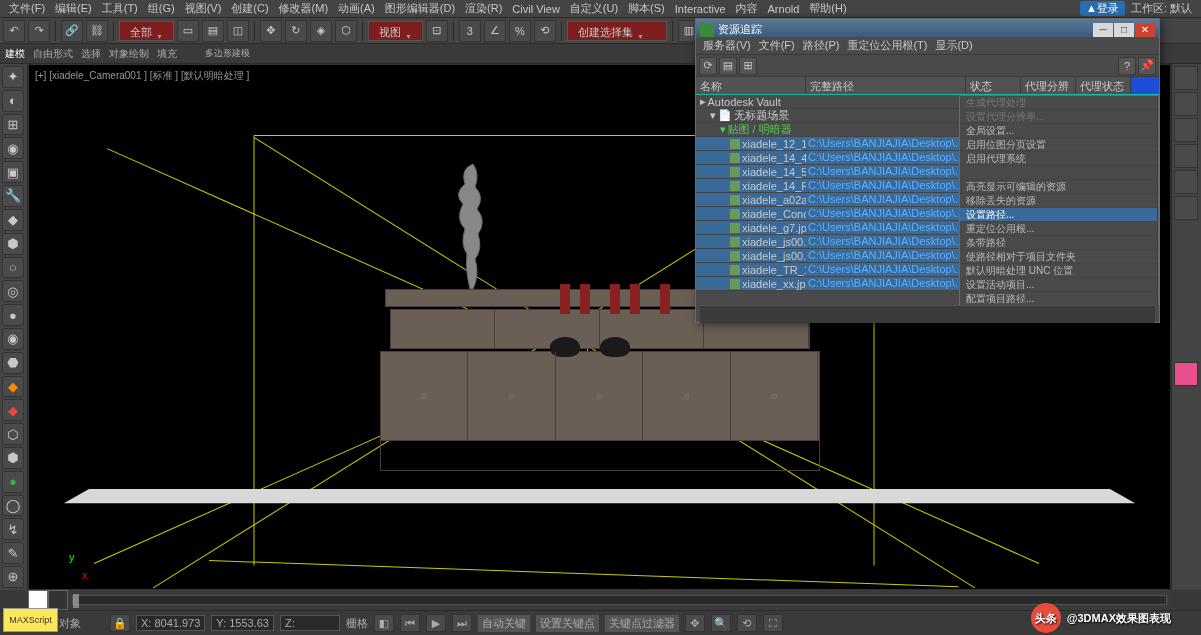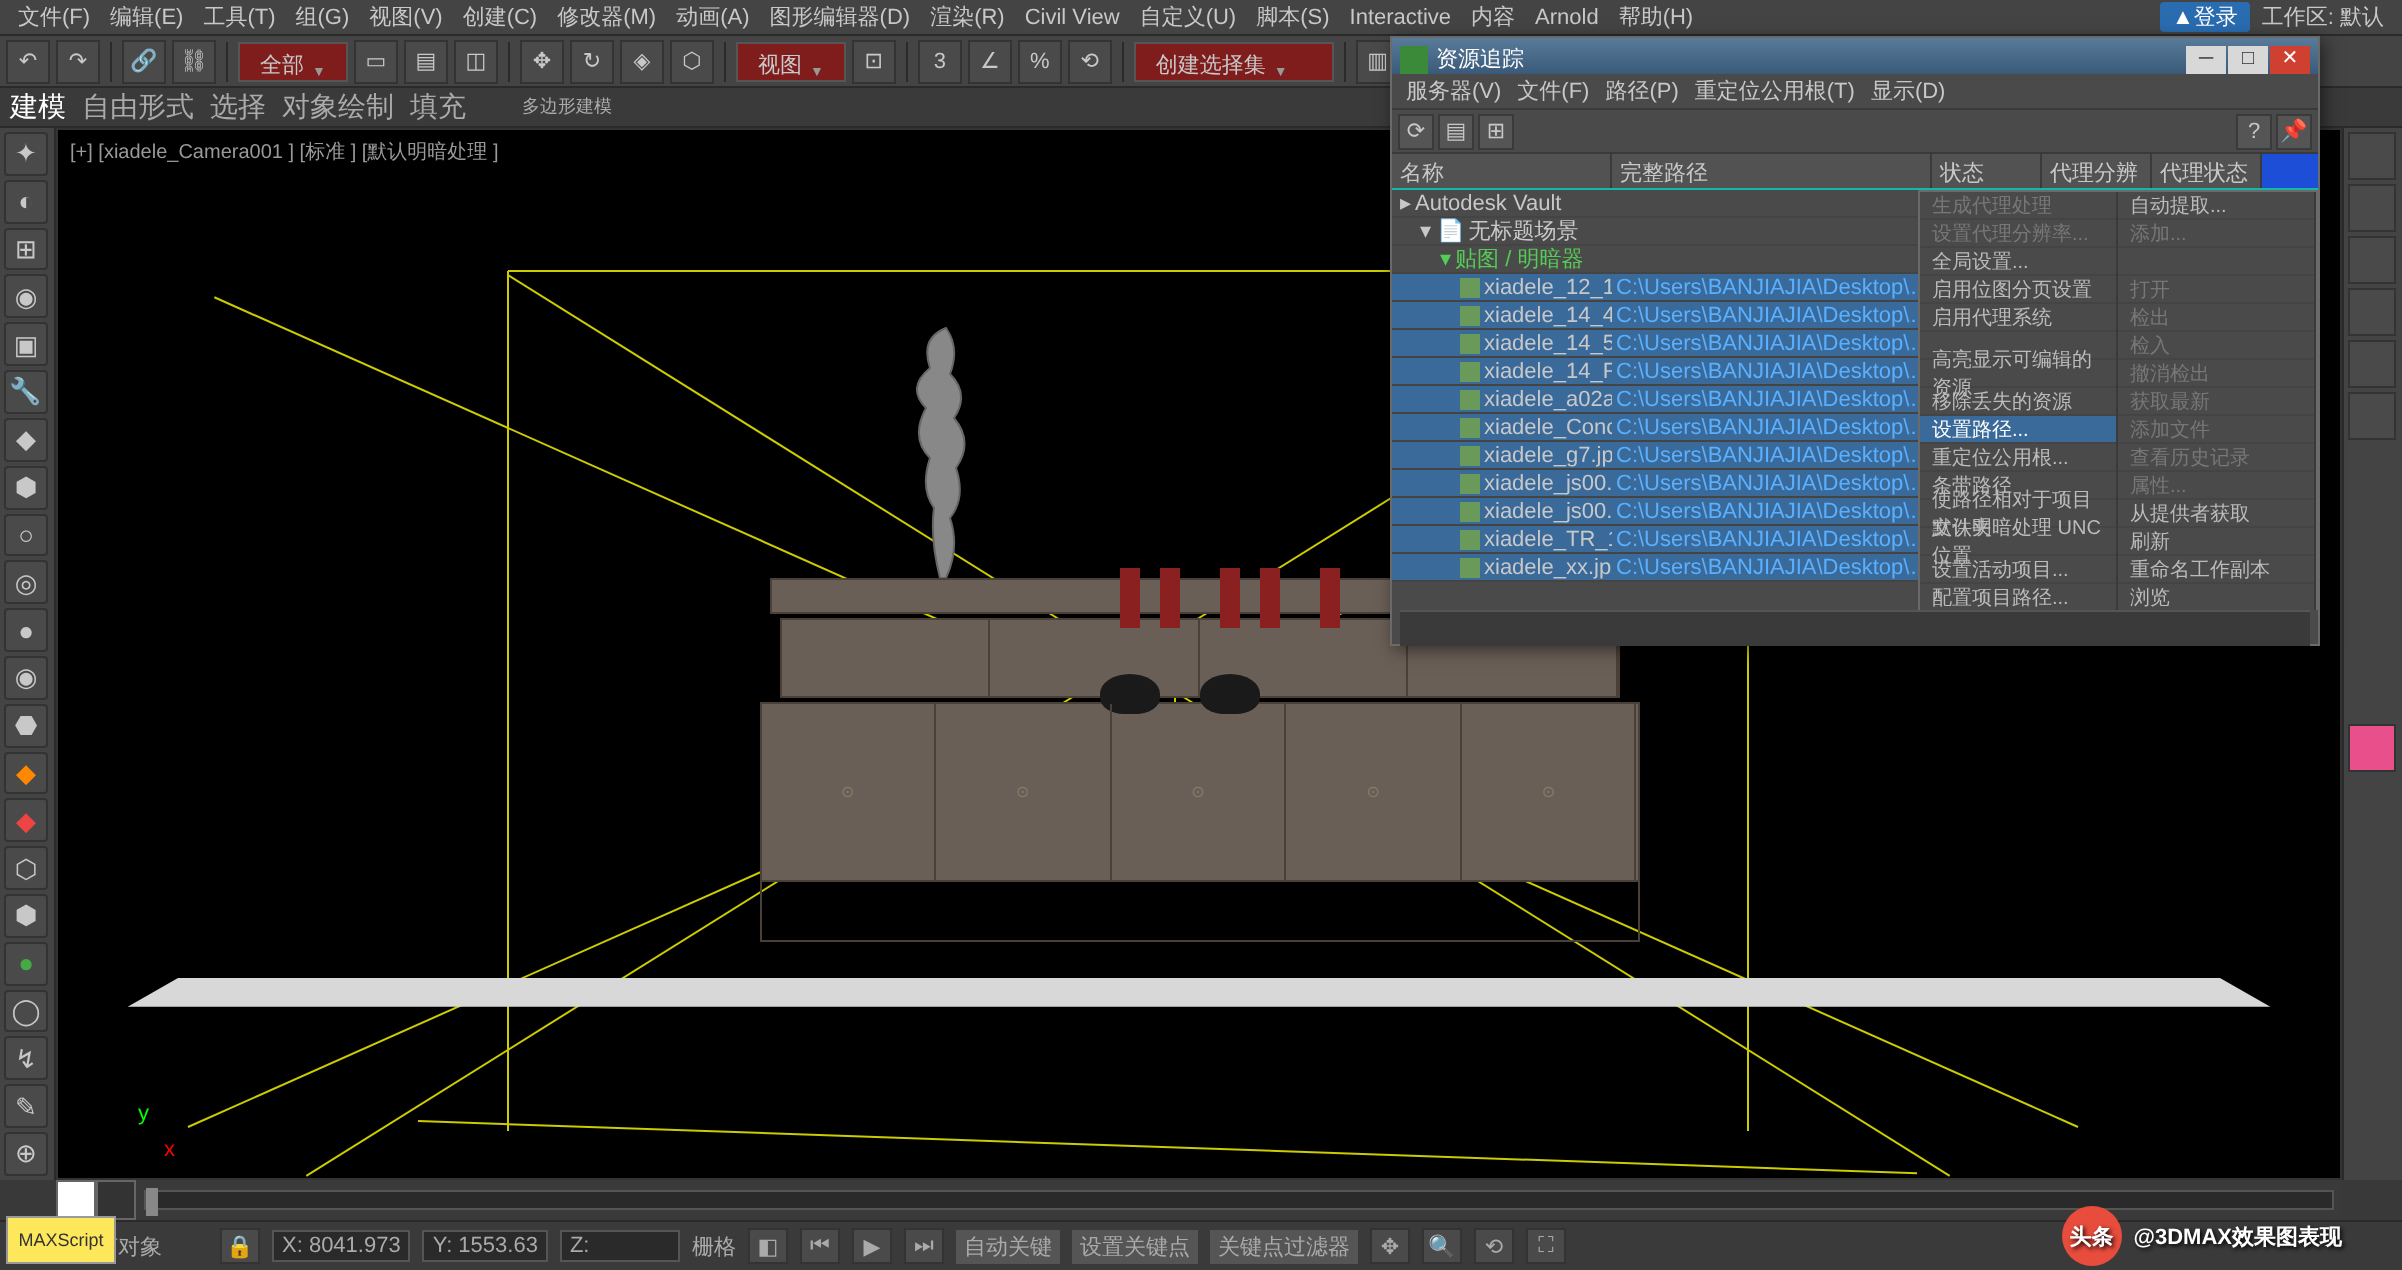--- a/index.html
+++ b/index.html
@@ -7,21 +7,21 @@
 .menubar{height:18px;background:#444;display:flex;align-items:center;padding:0 5px;gap:2px;border-bottom:1px solid #2a2a2a}
 .menubar span{padding:1px 4px;cursor:pointer}
 .menubar .login{margin-left:auto;background:#2a6cb0;color:#fff;padding:0 6px;border-radius:2px}
 .menubar .ws{padding:1px 4px}
 .toolbar1{height:26px;background:#444;display:flex;align-items:center;gap:3px;padding:0 3px;border-bottom:1px solid #2a2a2a}
 .tbtn{width:22px;height:22px;background:#4a4a4a;border:1px solid #333;display:flex;align-items:center;justify-content:center;cursor:pointer}
 .sep{width:1px;height:20px;background:#2a2a2a;margin:0 2px}
 .dd{height:20px;background:#7f1d1d;border:1px solid #555;padding:0 10px;display:flex;align-items:flex-end;min-width:50px;gap:4px}
 .dd::after{content:"▼";font-size:7px;color:#999}
 .ribbon{height:20px;background:#3a3a3a;display:flex;align-items:center;padding:0 5px;gap:8px;border-bottom:1px solid #2a2a2a}
-.ribbon span{font-size:14px;color:#aaa;cursor:pointer}
+.ribbon span{font-size:10px;color:#aaa;cursor:pointer}
 .ribbon .active{color:#fff}
 .main{position:absolute;top:64px;bottom:45px;left:0;right:0;display:flex}
 .leftbar{width:28px;background:#444;border-right:1px solid #2a2a2a;display:flex;flex-direction:column;gap:2px;padding:2px;overflow:hidden}
 .leftbar div{width:22px;height:22px;background:#4a4a4a;border:1px solid #333;border-radius:2px;cursor:pointer;display:flex;align-items:center;justify-content:center;font-size:13px}
 .viewport{flex:1;background:#000;position:relative;border:1px solid #333;overflow:hidden}
 .vplabel{position:absolute;top:4px;left:6px;color:#999;font-size:10px;z-index:5}
 .scene{position:absolute;inset:0}
 .floor{position:absolute;bottom:60px;left:60px;right:60px;height:40px;background:#d8d8d8;transform:perspective(800px) rotateX(70deg);transform-origin:top}
 .cabinet{position:absolute;bottom:120px;left:50%;transform:translateX(-50%);width:440px;height:180px}
 .ctop{width:430px;height:18px;background:#6a5f56;border:1px solid #4a4038;margin:0 auto}
@@ -355,37 +355,20 @@
           <div class="ctxitem">高亮显示可编辑的资源</div>
           <div class="ctxitem">移除丢失的资源</div>
           <div class="ctxitem hl">设置路径...</div>
           <div class="ctxitem">重定位公用根...</div>
           <div class="ctxitem">条带路径</div>
           <div class="ctxitem">使路径相对于项目文件夹</div>
           <div class="ctxitem">默认明暗处理 UNC 位置</div>
           <div class="ctxitem">设置活动项目...</div>
           <div class="ctxitem">配置项目路径...</div>
         </div>
-      <div class="ctxcol" id="ctx2">
-          <div class="ctxitem">自动提取...</div>
-          <div class="ctxitem dim">添加...</div>
-          <div class="ctxitem dim"></div>
-          <div class="ctxitem dim">打开</div>
-          <div class="ctxitem dim">检出</div>
-          <div class="ctxitem dim">检入</div>
-          <div class="ctxitem dim">撤消检出</div>
-          <div class="ctxitem dim">获取最新</div>
-          <div class="ctxitem dim">添加文件</div>
-          <div class="ctxitem dim">查看历史记录</div>
-          <div class="ctxitem dim">属性...</div>
-          <div class="ctxitem">从提供者获取</div>
-          <div class="ctxitem">刷新</div>
-          <div class="ctxitem">重命名工作副本</div>
-          <div class="ctxitem">浏览</div>
-        </div>
     </div>
   </div>
   <div class="atstatus"></div>
 </div>
 
 <div class="timebar">
   <span>0 / 100</span>
   <div class="track"></div>
 </div>
 

